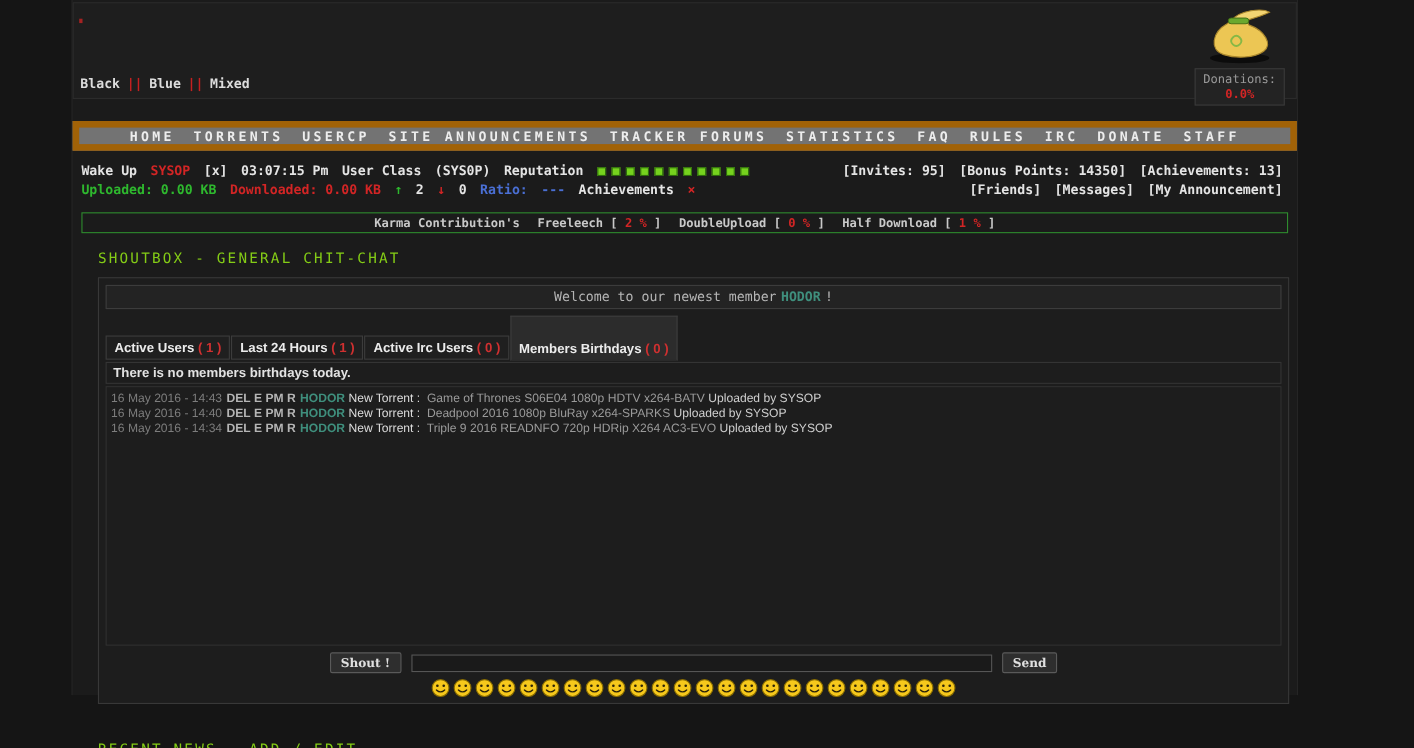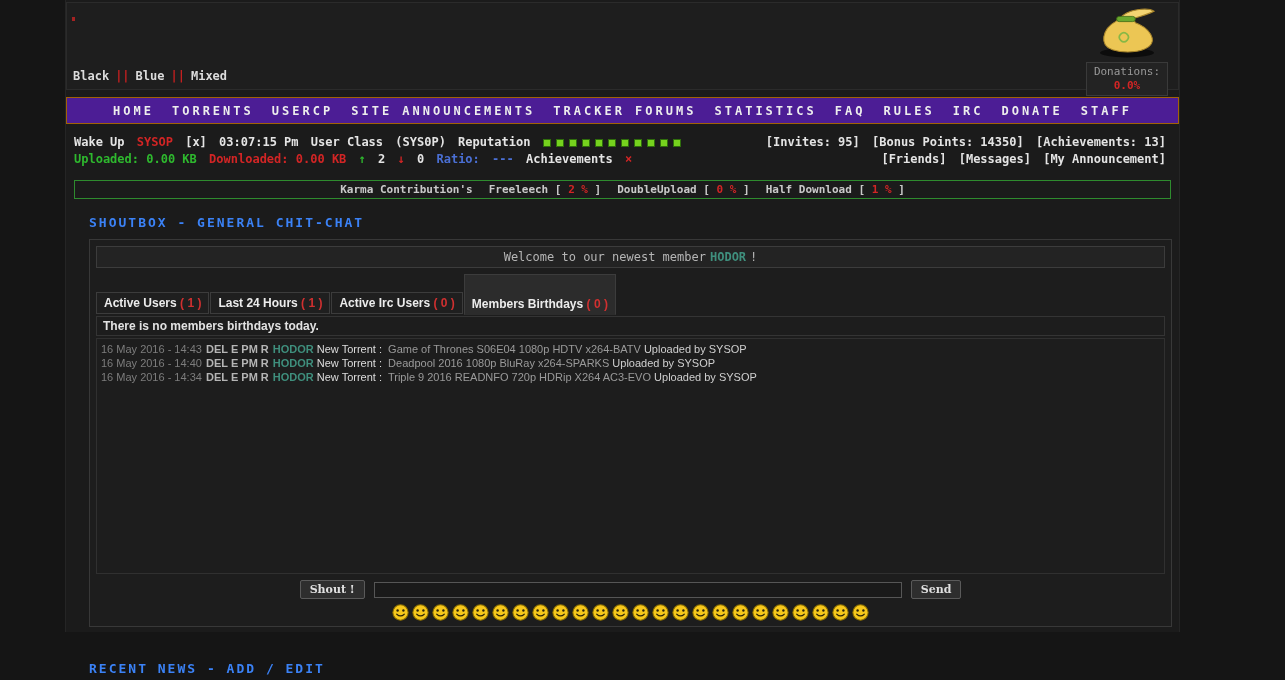--- a/index.html
+++ b/index.html
@@ -17,42 +17,42 @@
   .broken-dot { position:absolute; top:14px; left:5px; width:3px; height:4px; background:#a52222; }
   .theme-links { position:absolute; left:6px; bottom:6px; font-size:12px; font-weight:bold; color:#dcdcdc; }
   .theme-links a { color:#dcdcdc; text-decoration:none; }
   .theme-links .sep { color:#c42020; font-weight:bold; margin:0 6px; }
   .donation-area { position:absolute; top:3px; right:10px; width:82px; text-align:center; }
   .moneybag { display:block; cursor:pointer; }
   .donation-box { border:1px solid #3a3a3a; background:#232323; padding:2px 2px 3px; font-size:11px; color:#9a9a9a; }
   .don-val { color:#d22525; font-weight:bold; margin-top:1px; }
 
   
-  .nav { margin-top:7px; height:27px; background:#4c1d95; border:1px solid #a16207;
+  .nav { margin-top:20px; height:27px; background:#737373; border:6px solid #a16207;
          display:flex; align-items:center; justify-content:space-between; padding:0 46px; }
   .nav-item { font-size:12px; font-weight:bold; letter-spacing:3px; color:#ededed; text-decoration:none; cursor:pointer; }
 
   
   .info-box { margin-top:7px; padding:3px 8px 5px; font-size:12px; font-weight:bold; }
   .info-row { display:flex; justify-content:space-between; line-height:17px; white-space:nowrap; }
   .info-left span, .info-right span { margin-right:5px; }
   .w  { color:#e4e4e4; }
   .red { color:#d22525; }
   .green { color:#2eb82e; }
   .blue { color:#4a6fd4; }
   .rep-sq { display:inline-block; width:8px; height:8px; background:#76d21e; border:1px solid #2f6d0c; margin-right:2px; vertical-align:middle; }
 
   
   .karma { margin:7px 8px 0; border:1px solid #2e8b2e; height:19px;
            display:flex; align-items:center; justify-content:center; gap:16px;
            font-size:11px; font-weight:bold; color:#c9c9c9; white-space:nowrap; }
   .k-val { color:#d22525; }
 
   
-  .section-title { margin:16px 0 9px 23px; font-size:13px; font-weight:bold; letter-spacing:2px; color:#3b82f6; }
+  .section-title { margin:16px 0 9px 23px; font-size:13px; font-weight:normal; letter-spacing:2px; color:#84cc16; }
   .news-title { margin-top:34px; }
 
   
   .shoutbox { margin-left:23px; width:1083px; background:#1d1d1d; border:1px solid #383838; }
   .welcome { margin:6px; border:1px solid #3c3c3c; background:#232323; height:22px; line-height:20px;
              text-align:center; font-size:12px; color:#b5b5b5; }
   .welcome span { margin:18px 2px; }
   .teal { color:#3f8f7d; font-weight:bold; }
   .tabs { display:flex; align-items:flex-end; margin:3px 6px 0; }
   .tab { border:1px solid #3c3c3c; background:#1f1f1f; padding:3px 7px; margin-right:1px; cursor:pointer;

